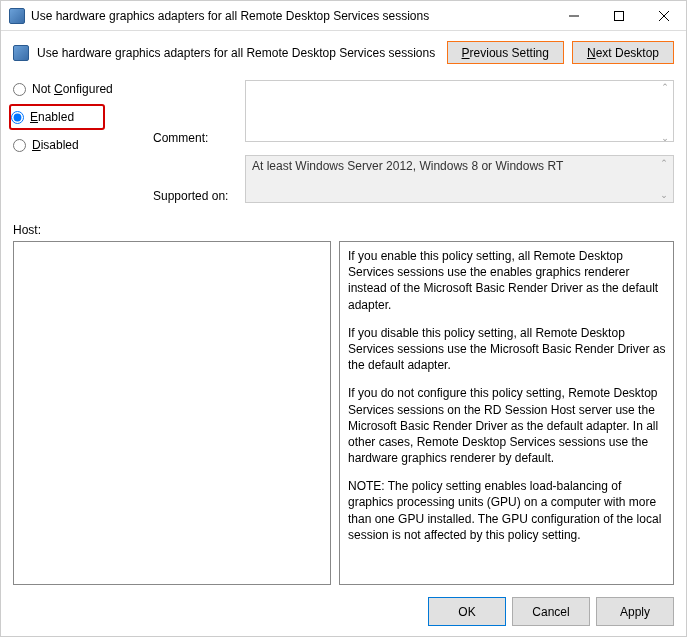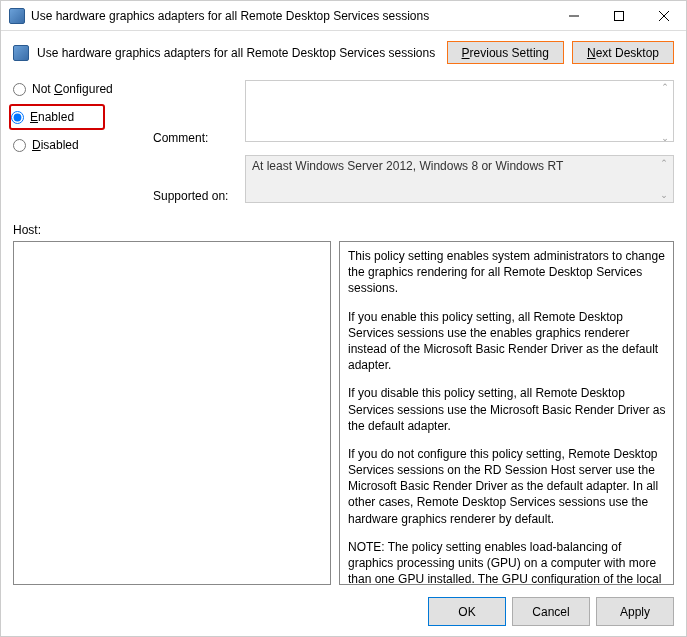--- a/index.html
+++ b/index.html
@@ -262,21 +262,20 @@
   </div>
 </div>
 
 <div class="panels-labels">
   <div>Host:</div>
 </div>
 
 <div class="panels">
   <div class="options-panel"></div>
   <div class="help-panel">
-    <p>This policy setting enables system administrators to change the graphics rendering for all Remote Desktop Services sessions.</p>
     <p>If you enable this policy setting, all Remote Desktop Services sessions use the enables graphics renderer instead of the Microsoft Basic Render Driver as the default adapter.</p>
     <p>If you disable this policy setting, all Remote Desktop Services sessions use the Microsoft Basic Render Driver as the default adapter.</p>
     <p>If you do not configure this policy setting, Remote Desktop Services sessions on the RD Session Host server use the Microsoft Basic Render Driver as the default adapter. In all other cases, Remote Desktop Services sessions use the hardware graphics renderer by default.</p>
     <p>NOTE: The policy setting enables load-balancing of graphics processing units (GPU) on a computer with more than one GPU installed. The GPU configuration of the local session is not affected by this policy setting.</p>
   </div>
 </div>
 
 <div class="button-row">
   <button class="action-btn primary">OK</button>
   <button class="action-btn">Cancel</button>

